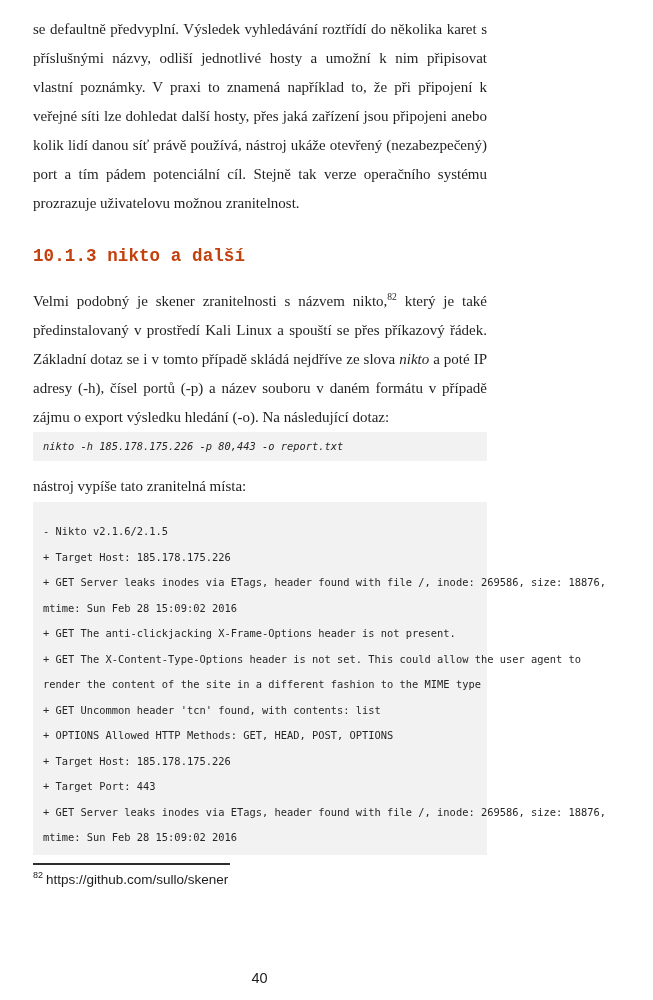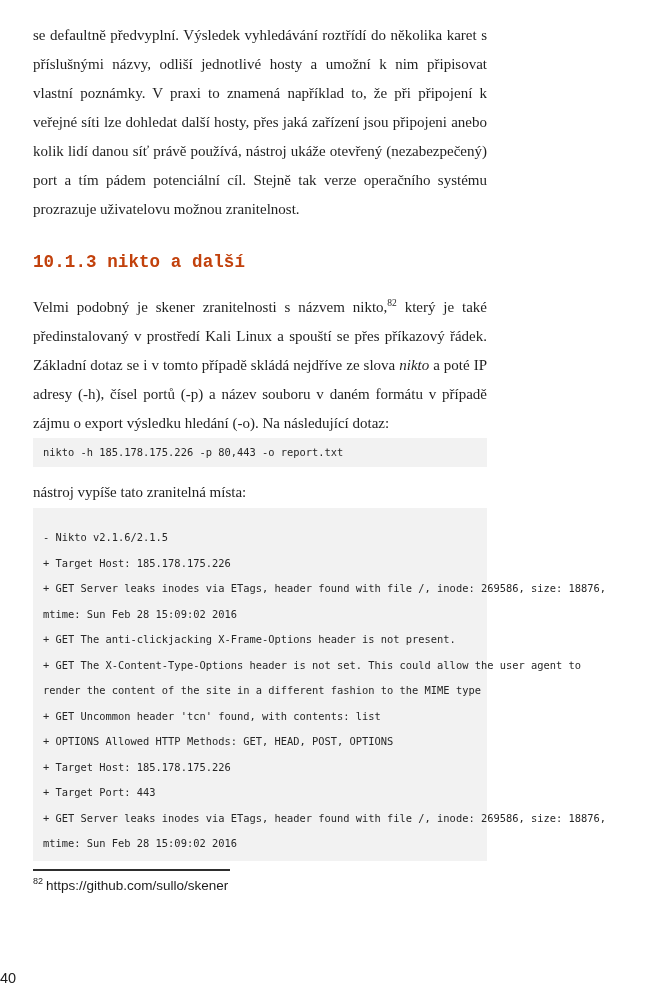--- a/index.html
+++ b/index.html
@@ -6,21 +6,21 @@
   html, body {
     width: 653px; height: 1000px;
     background: #ffffff;
     overflow: hidden;
     font-family: "Liberation Serif", serif;
     color: #222222;
     position: relative;
   }
   .page {
     width: 519px; height: 1000px;
-    padding: 21px 32px 0 33px;
+    padding: 15px 32px 0 33px;
     position: relative;
   }
   .body-text {
     font-size: 15px;
     line-height: 29px;
     text-align: justify;
     color: #1f1f1f;
     hyphens: none;
   }
   .fn-ref {
@@ -41,20 +41,21 @@
     background: var(--code_bg, #f2f2f2);
     font-family: "DejaVu Sans Mono", "Liberation Mono", monospace;
     color: #262626;
   }
   .code-command {
     margin-top: 0px;
     padding: 7px 10px;
     font-size: 10.4px;
     line-height: 15px;
     white-space: pre;
+    font-style: italic;
   }
   .lead-out {
     margin-top: 11px;
     font-size: 15px;
     line-height: 29px;
     color: #1f1f1f;
   }
   .codeblock {
     margin-top: 1px;
     padding: 5px 10px 4px 10px;
@@ -85,20 +86,21 @@
   .footnote sup {
     font-size: 9px;
     vertical-align: super;
     line-height: 0;
     margin-right: 3px;
   }
   .page-number {
     position: absolute;
     left: 0; right: 0;
     top: 970px;
+    text-align: center;
     font-family: "Liberation Sans", sans-serif;
     font-size: 14.5px;
     color: #1c1c1c;
   }
 </style>
 </head>
 <body>
 
 <div class="page">
 

